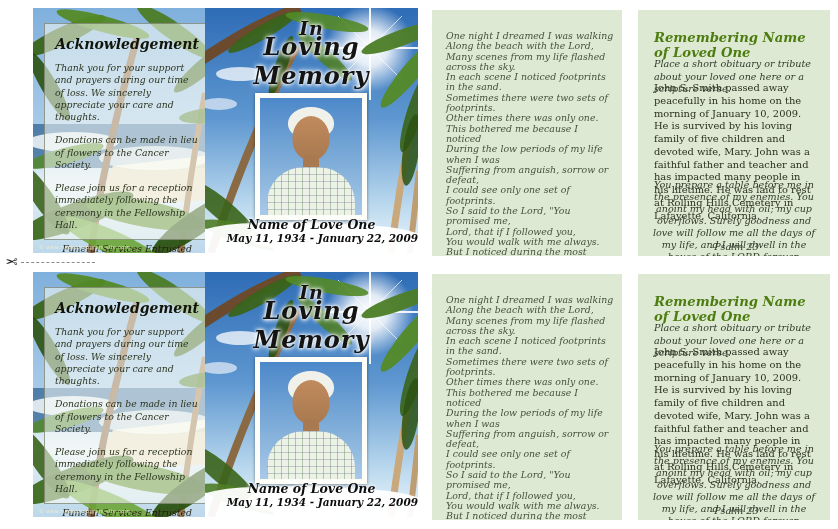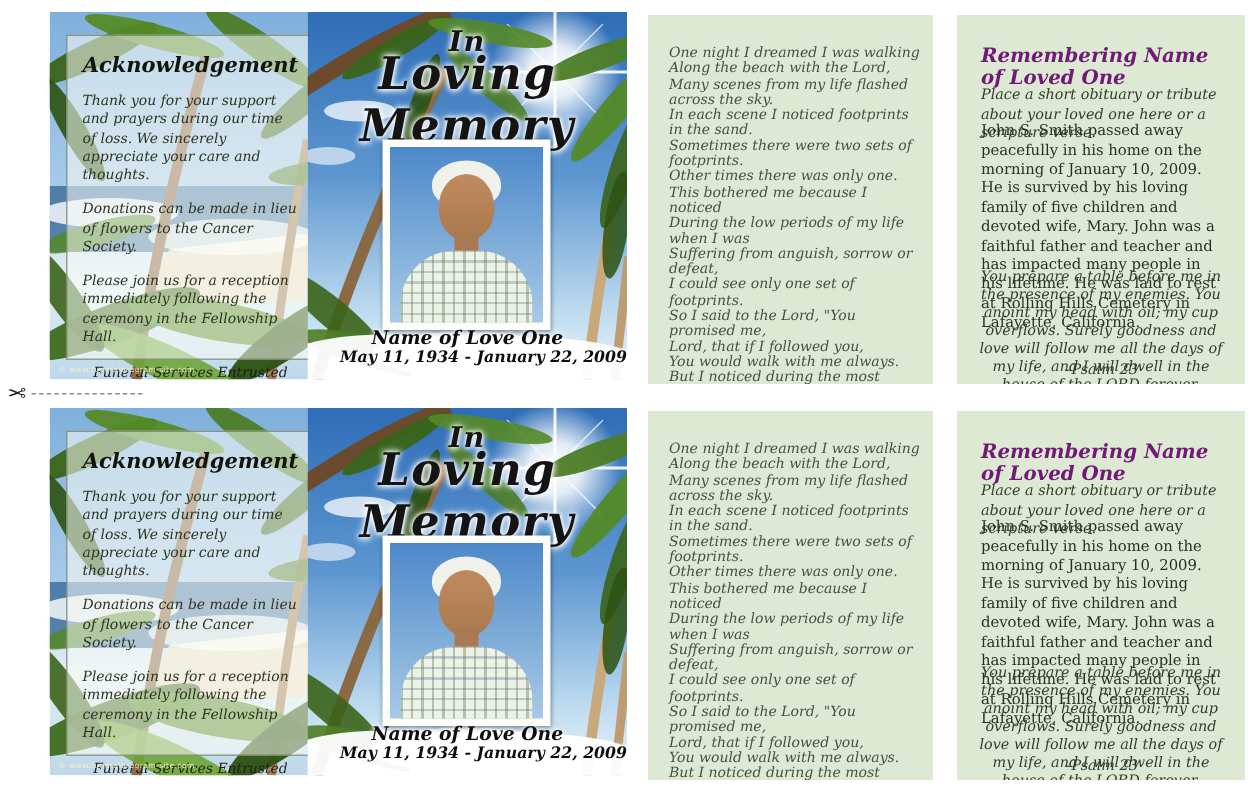--- a/index.html
+++ b/index.html
@@ -26,21 +26,21 @@
     font-style:italic;color:#241c10;line-height:1.55;white-space:pre-line;}
   .watermark{position:absolute;left:6px;bottom:3px;font-size:5px;
     color:rgba(246,240,200,0.9);font-family:"DejaVu Sans","Liberation Sans",sans-serif;
     letter-spacing:.3px;}
 
   
   .cover-title{position:absolute;top:9px;left:0;right:0;text-align:center;color:#141414;
     font-style:italic;font-weight:bold;
     text-shadow:0 0 3px #fff,0 0 6px rgba(255,255,255,.95),0 1px 4px rgba(255,255,255,.85);}
   .cover-title .t1{display:block;font-size:19px;margin-bottom:-7px;letter-spacing:1px;}
-  .cover-title .t2{display:block;font-size:30px;letter-spacing:1px;}
+  .cover-title .t2{display:block;font-size:24px;letter-spacing:1px;}
   .photo-frame{position:absolute;left:50px;top:85px;width:112px;height:127px;
     background:#fdfdfa;box-shadow:0 1px 3px rgba(0,0,0,.45);padding:5px;box-sizing:border-box;}
   .photo{position:relative;width:100%;height:100%;overflow:hidden;
     background:linear-gradient(#4c88c9,#7fadd9 55%,#a9c9e7);}
   .hair{position:absolute;left:50%;top:8%;transform:translateX(-50%);width:46px;height:32px;
     background:#f1f1ec;border-radius:50% 50% 45% 45%;}
   .face{position:absolute;left:50%;top:15%;transform:translateX(-50%);width:37px;height:44px;
     background:linear-gradient(#c08a5e,#aa794f);border-radius:50% 50% 46% 46%;}
   .neck{position:absolute;left:50%;top:49%;transform:translateX(-50%);width:16px;height:13px;background:#a97a52;}
   .shirt{position:absolute;left:50%;bottom:-2px;transform:translateX(-50%);width:88px;height:50px;
@@ -55,21 +55,21 @@
   .cover-dates{position:absolute;top:224px;left:0;right:0;text-align:right;font-size:10.5px;
     font-weight:bold;font-style:italic;color:#0d0d0d;
     text-shadow:0 0 3px #fff,0 0 5px rgba(255,255,255,.9);}
 
   
   .poem-text{position:absolute;top:21px;left:14px;right:6px;font-size:9.4px;font-style:italic;
     color:#44523f;line-height:10.3px;white-space:pre-line;}
 
   
   .rem-heading{position:absolute;top:20px;left:16px;right:12px;font-size:13.2px;font-weight:bold;
-    font-style:italic;color:#701a75;}
+    font-style:italic;color:#4d7c0f;}
   .rem-instruction{position:absolute;top:48px;left:16px;right:14px;font-size:9.6px;
     font-style:italic;color:#323c2c;line-height:1.32;}
   .rem-obituary{position:absolute;top:72px;left:16px;right:12px;font-size:9.9px;
     color:#29301f;line-height:1.29;}
   .rem-psalm{position:absolute;top:169px;left:11px;right:11px;text-align:center;font-size:9.6px;
     font-style:italic;color:#323c2c;line-height:1.26;}
   .rem-psalm-ref{position:absolute;top:231px;left:0;right:0;text-align:center;font-size:9.6px;
     font-style:italic;color:#323c2c;}
 
   

